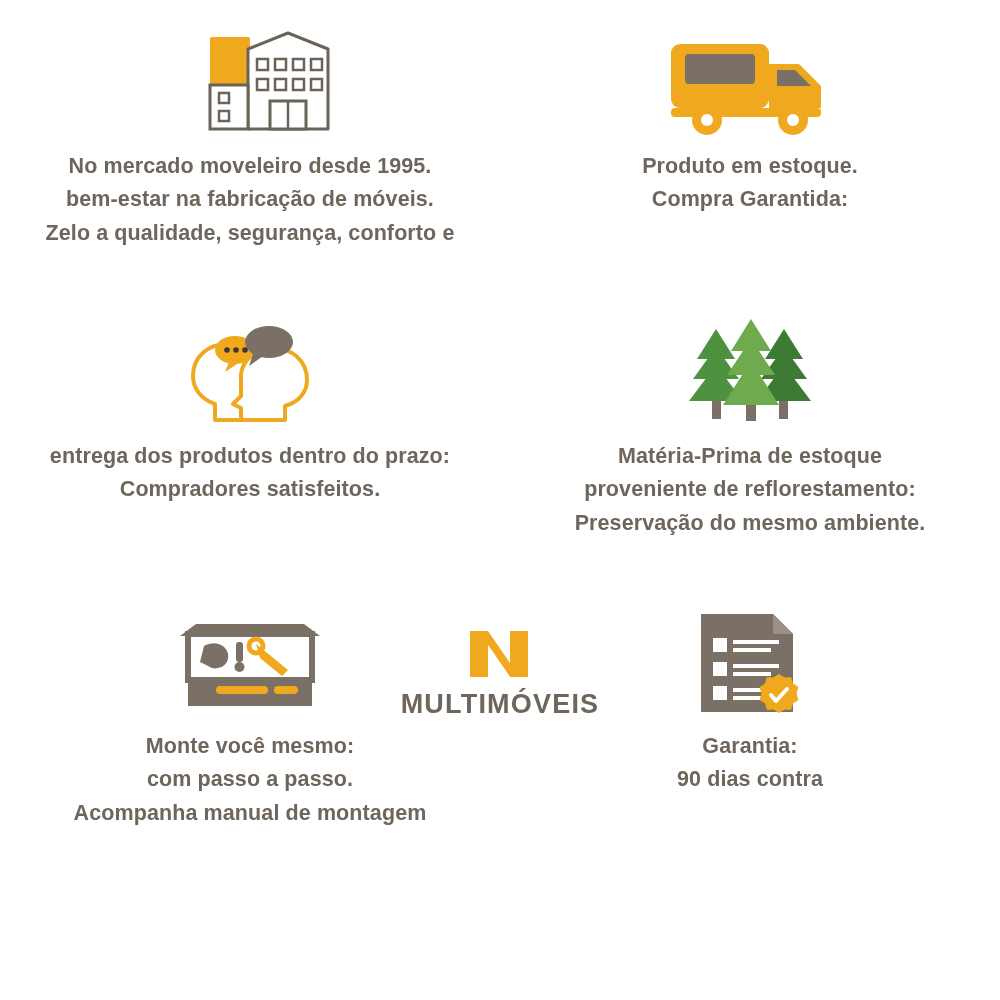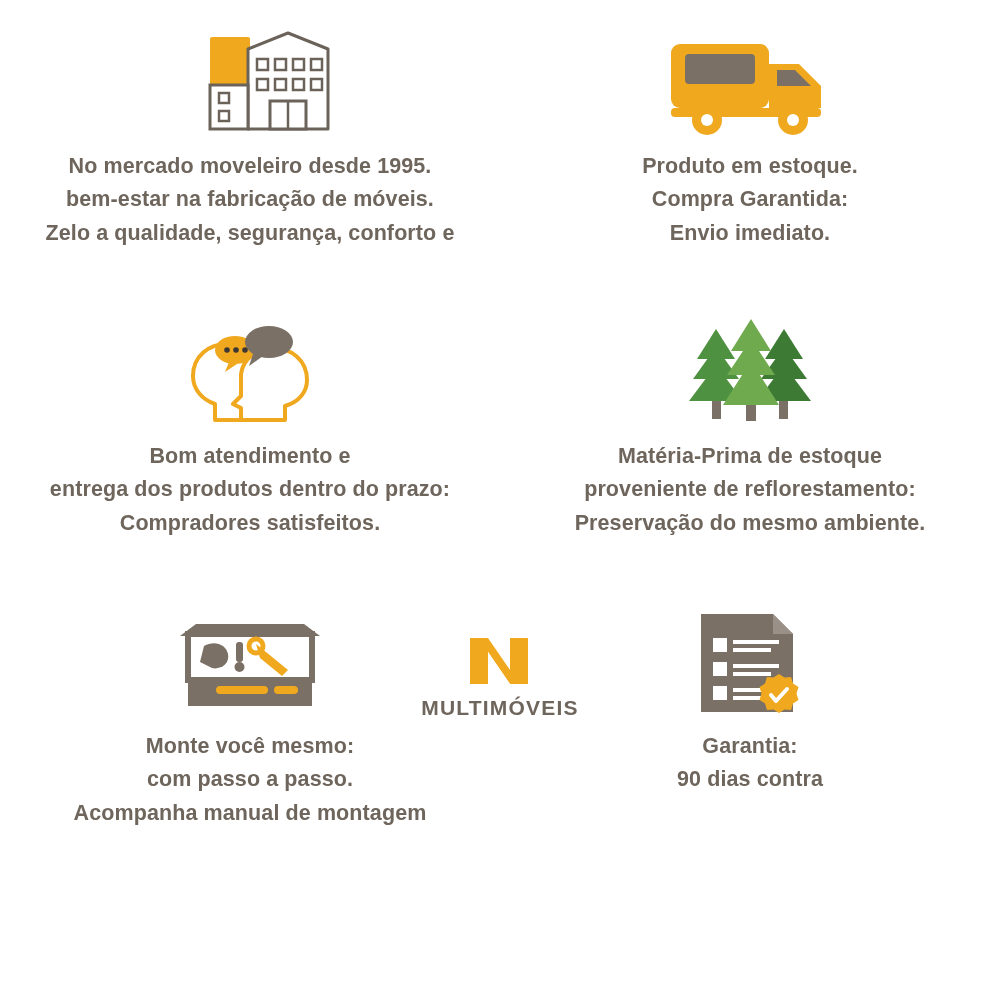--- a/index.html
+++ b/index.html
@@ -61,21 +61,21 @@
     right: 0;
     bottom: 20px;
     display: flex;
     flex-direction: column;
     align-items: center;
   }
   .logo-mark {
     margin-bottom: 6px;
   }
   .logo-text {
-    font-size: 21px;
+    font-size: 27px;
     font-weight: bold;
     letter-spacing: 1.2px;
     color: #6e655c;
   }
 </style>
 </head>
 <body>
 
 <div class="page">
 
@@ -121,40 +121,38 @@
           <rect x="8" y="78" width="150" height="9" rx="4" fill="#f0a81e"></rect>
           <circle cx="44" cy="90" r="15" fill="#f0a81e"></circle>
           <circle cx="44" cy="90" r="6" fill="#ffffff"></circle>
           <circle cx="130" cy="90" r="15" fill="#f0a81e"></circle>
           <circle cx="130" cy="90" r="6" fill="#ffffff"></circle>
         </svg>
       </div>
       <div class="caption">
         <span class="line">Produto em estoque.</span>
         <span class="line">Compra Garantida:</span>
-        <span class="line">Envio imediato.</span>
       </div>
     </div>
 
     <div class="cell">
       <div class="icon-wrap">
         <svg width="150" height="110" viewBox="0 0 150 110">
           <path d="M18 56 C18 36 34 24 52 24 C70 24 84 36 84 54 L84 74 L92 82 L84 86 L84 100 L40 100 L40 84 C28 80 18 70 18 56 Z" fill="#ffffff" stroke="#f0a81e" stroke-width="4" stroke-linejoin="round"></path>
           <path d="M132 60 C132 40 116 28 98 28 C82 28 68 39 66 54 L66 76 L58 84 L66 88 L66 100 L110 100 L110 86 C124 82 132 72 132 60 Z" fill="#ffffff" stroke="#f0a81e" stroke-width="4" stroke-linejoin="round"></path>
           <ellipse cx="60" cy="30" rx="20" ry="14" fill="#f0a81e"></ellipse>
           <path d="M54 42 L50 52 L62 44 Z" fill="#f0a81e"></path>
           <ellipse cx="94" cy="22" rx="24" ry="16" fill="#7a7065"></ellipse>
           <path d="M78 34 L74 46 L88 36 Z" fill="#7a7065"></path>
           <circle cx="52" cy="30" r="2.8" fill="#3d3733"></circle>
           <circle cx="61" cy="30" r="2.8" fill="#3d3733"></circle>
           <circle cx="70" cy="30" r="2.8" fill="#3d3733"></circle>
         </svg>
       </div>
       <div class="caption">
-        <span class="line">Bom atendimento e</span>
         <span class="line">entrega dos produtos dentro do prazo:</span>
         <span class="line">Compradores satisfeitos.</span>
       </div>
     </div>
 
     <div class="cell">
       <div class="icon-wrap">
         <svg width="150" height="120" viewBox="0 0 150 120">
           <rect x="37" y="78" width="9" height="26" fill="#7a7065"></rect>
           <rect x="71" y="84" width="10" height="22" fill="#7a7065"></rect>

